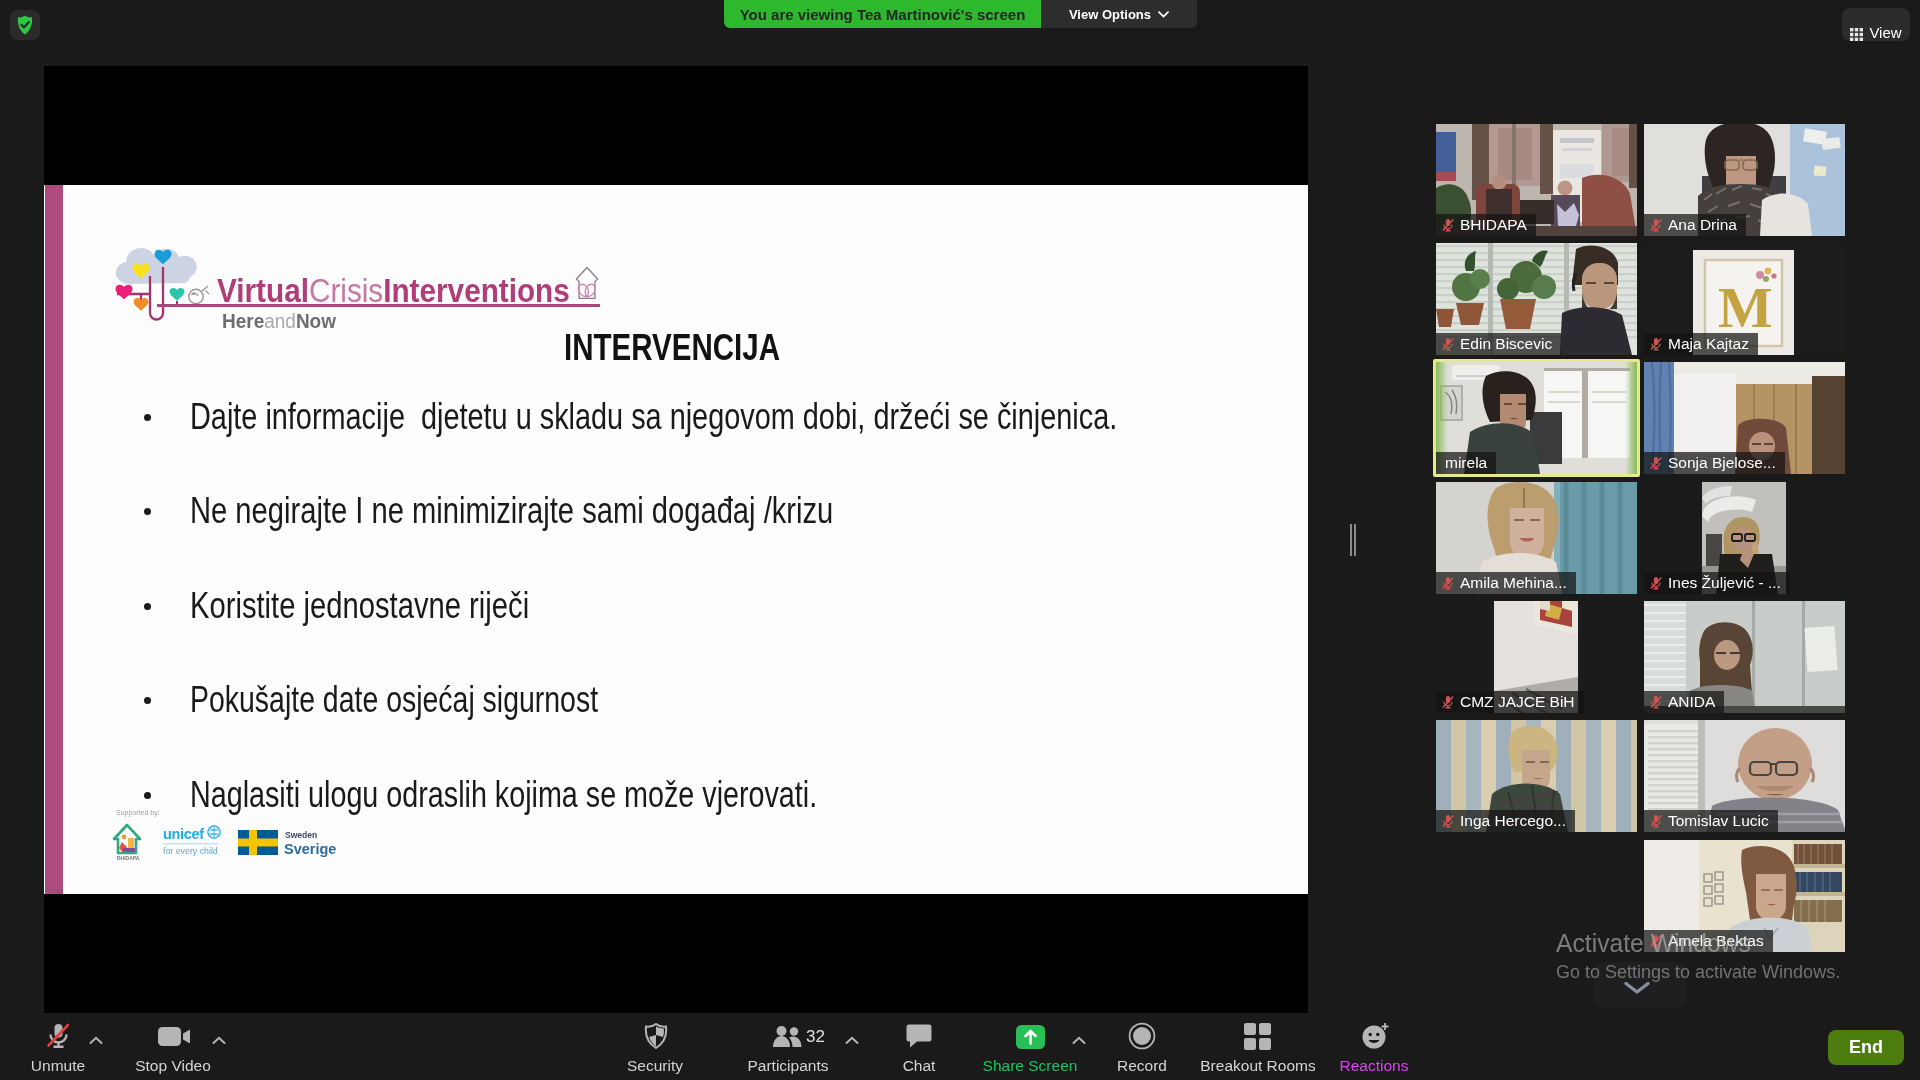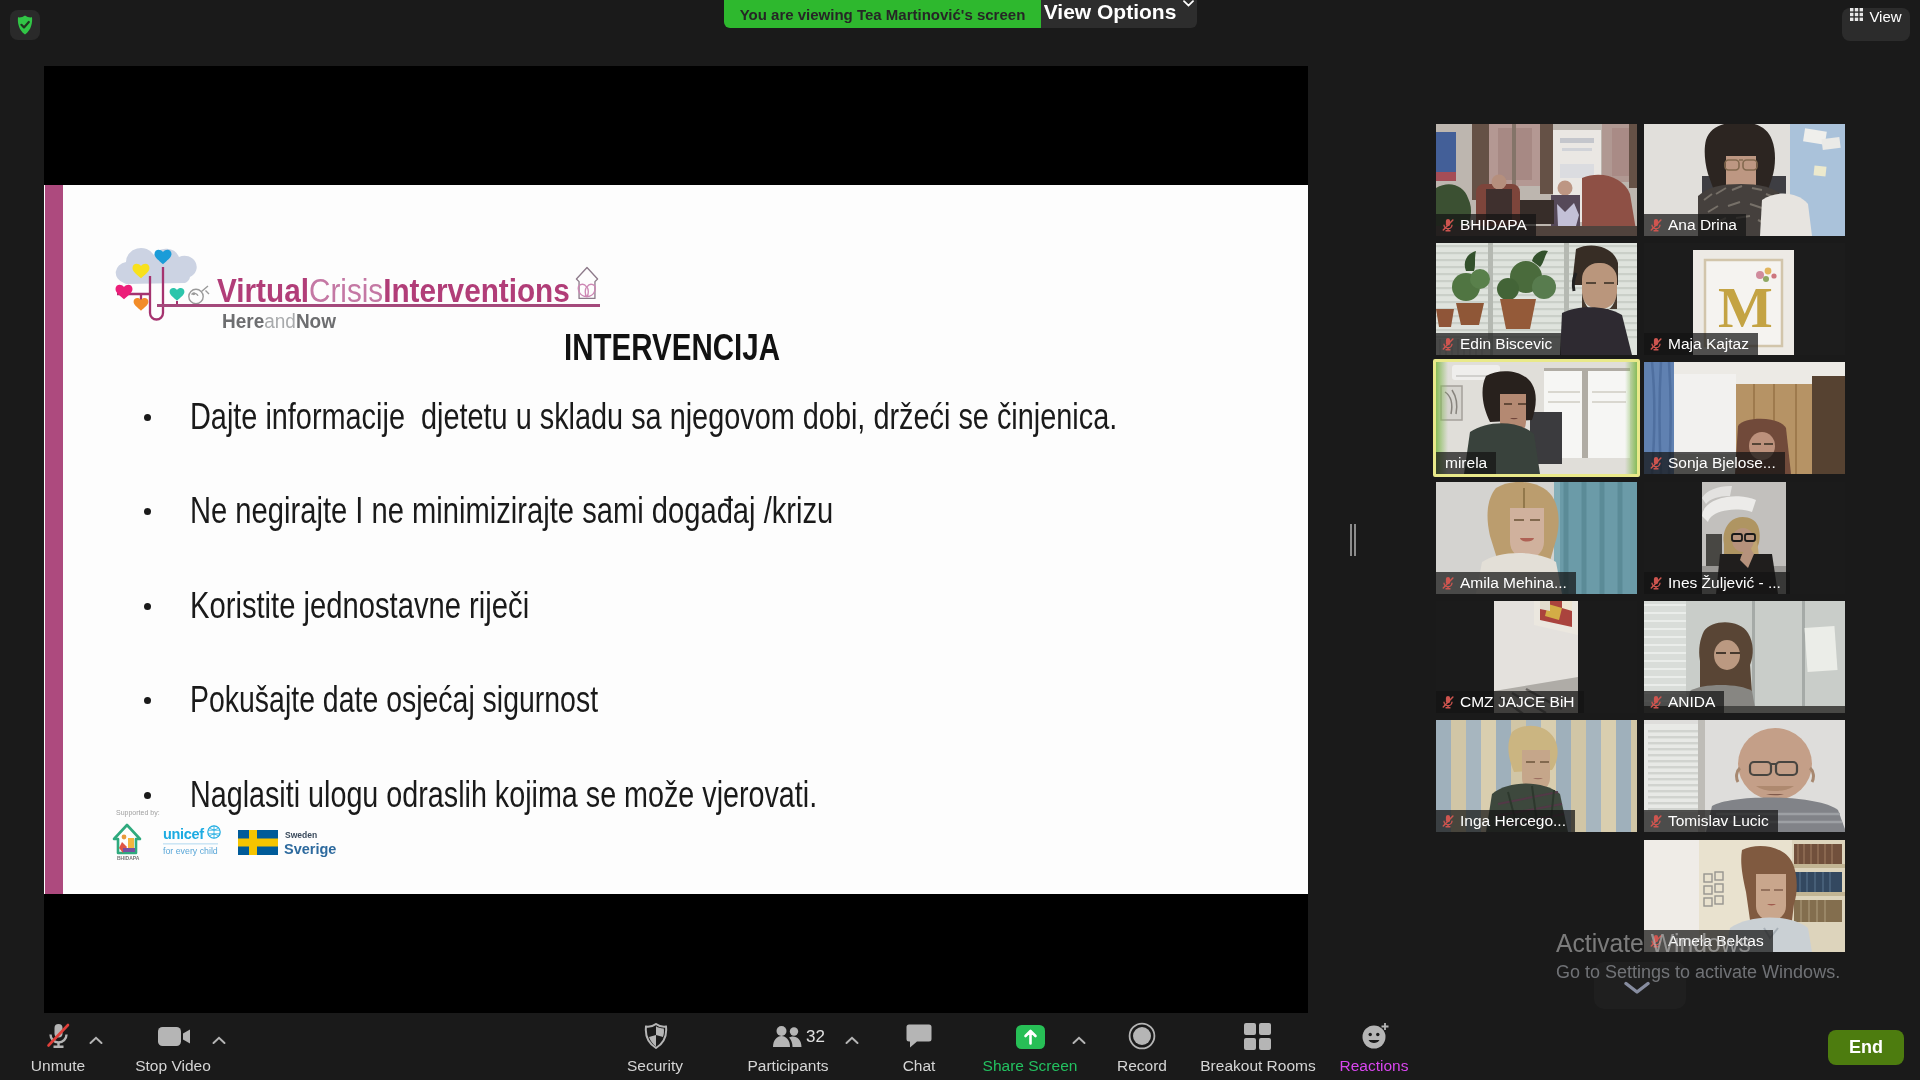--- a/index.html
+++ b/index.html
@@ -7,24 +7,24 @@
   font-family:"Liberation Sans", sans-serif; }
 #app { position:relative; width:1920px; height:1080px; background:#1a1a1a; }
 .abs { position:absolute; }
 
 
 #shieldbtn { left:10px; top:10px; width:30px; height:30px; border-radius:8px; background:#2a2a2a; }
 #banner { left:724px; top:0; width:317px; height:28px; background:#2eb82e;
   border-radius:0 0 0 6px; color:#262626; font-weight:bold; font-size:15px;
   display:flex; align-items:center; justify-content:center; }
 #viewopts { left:1041px; top:0; width:156px; height:28px; background:#2d2d2d;
-  border-radius:0 0 6px 0; color:#ffffff; font-weight:bold; font-size:21px;
-  display:flex; align-items:flex-start; justify-content:center; gap:7px; }
+  border-radius:0 0 6px 0; color:#ffffff; font-weight:bold; font-size:13px;
+  display:flex; align-items:center; justify-content:center; gap:7px; }
 #viewbtn { left:1842px; top:8px; width:68px; height:33px; background:#2c2c2c; border-radius:8px;
-  color:#fff; font-size:15px; display:flex; align-items:flex-start; justify-content:center; gap:6px; }
+  color:#fff; font-size:15px; display:flex; align-items:flex-end; justify-content:center; gap:6px; }
 
 
 #share { left:44px; top:66px; width:1264px; height:947px; background:#000; }
 #slide { left:44px; top:185px; width:1264px; height:709px; background:#fdfdfd; }
 #pinkstripe { left:45px; top:185px; width:18px; height:709px; background:#ad4a7e; }
 
 #title { left:352px; top:327px; width:640px; text-align:center; color:#121212;
   font-size:37px; line-height:42px; font-weight:bold; transform:scaleX(0.798); }
 .bullet { color:#1a1a1a; font-size:37px; line-height:42px; white-space:nowrap; transform-origin:0 50%; }
 .dot { width:7px; height:7px; border-radius:50%; background:#1a1a1a; }

